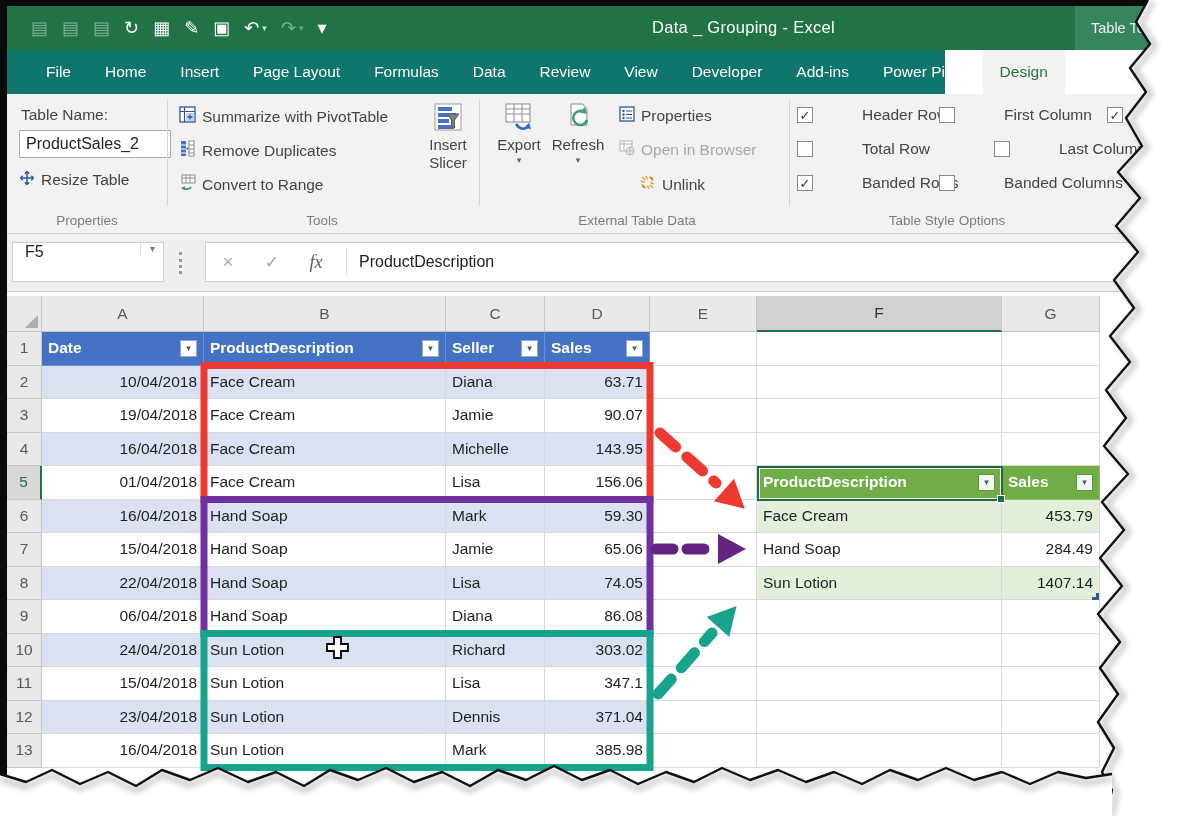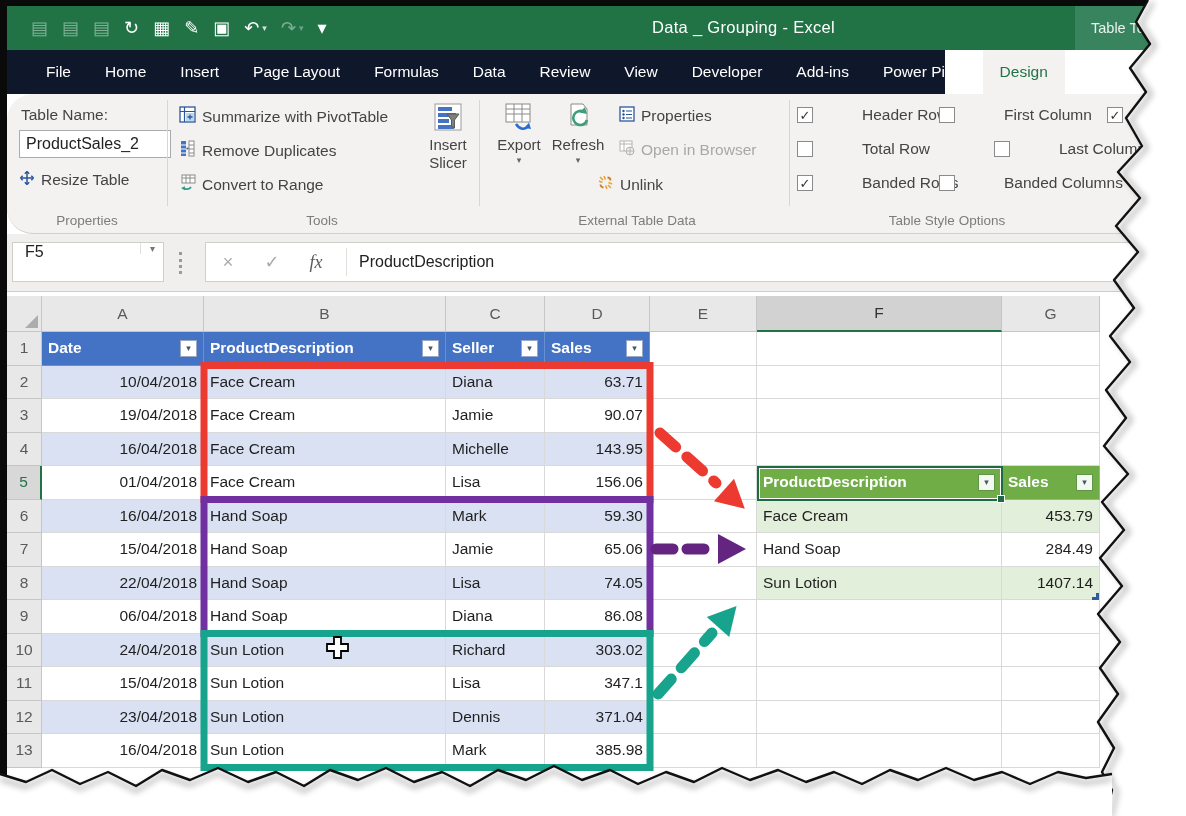--- a/index.html
+++ b/index.html
@@ -13,28 +13,28 @@
   .titlebar{position:absolute;left:7px;top:6px;width:1179px;height:44px;background:#217346;z-index:2;}
   .qatwrap{position:absolute;left:24px;top:8px;display:flex;align-items:center;gap:14px;}
   .qat{color:#fff;font-size:18px;line-height:28px;cursor:default;display:inline-flex;align-items:center;}
   .qat.dim{opacity:.42;}
   .qat .dd{font-size:9px;margin-left:3px;color:#cfe3d8;}
   .wintitle{position:absolute;left:645px;top:12px;color:#fff;font-size:16.5px;letter-spacing:.3px;}
   .ctxtab{position:absolute;left:1068px;top:0;width:118px;height:44px;background:#38845E;
           color:#EAF3EE;font-size:14.5px;display:flex;align-items:center;padding-left:16px;box-sizing:border-box;}
 
   
-  .tabrow{position:absolute;left:7px;top:50px;width:938px;height:44px;background:#0f172a;display:flex;
+  .tabrow{position:absolute;left:7px;top:50px;width:938px;height:44px;background:#0f766e;display:flex;
           align-items:stretch;padding-left:22px;box-sizing:border-box;z-index:2;}
   .tab{color:#fff;font-size:15.5px;display:flex;align-items:center;padding:0 17px;white-space:nowrap;cursor:default;}
   .tab.active{background:#F4F2F1;color:#217346;}
 
   
   .ribbon{position:absolute;left:7px;top:94px;width:1179px;height:140px;background:#F4F2F1;
-          border-bottom:1px solid #d2d0ce;box-sizing:border-box;z-index:2;font-size:15.5px;color:#444;border-radius:26px;}
+          border-bottom:1px solid #d2d0ce;box-sizing:border-box;z-index:2;font-size:15.5px;color:#444;}
   .vsep{position:absolute;top:6px;height:106px;width:1px;background:#d8d6d3;}
   .glabel{position:absolute;bottom:5px;font-size:13.5px;color:#7c7c7c;text-align:center;}
   .rtxt{white-space:nowrap;}
   .ritem{position:absolute;display:flex;align-items:center;gap:6px;white-space:nowrap;cursor:default;}
   .ritem.dim{color:#a8a8a8;}
   .bigbtn{position:absolute;display:flex;flex-direction:column;align-items:center;cursor:default;width:58px;}
   .bigbtn .blbl{font-size:15px;line-height:18px;text-align:center;}
   .bigbtn .bdd{font-size:9px;color:#666;margin-top:1px;}
   .tninput{position:absolute;left:12px;top:36px;width:138px;height:24px;border:1px solid #ababab;
            background:#fff;font-size:16px;font-family:"Liberation Sans",sans-serif;padding:1px 6px;color:#222;}
@@ -228,21 +228,21 @@
     <div class="ritem dim" style="left:612px;top:46px;align-items:center;">
       <span class="icon">
         <svg width="16" height="16">
             <rect x="1" y="1" width="12" height="10" fill="#fff" stroke="#b4b4b4"></rect>
         <path d="M1 4h12M5 1v10" stroke="#b4b4b4"></path>
         <circle cx="11" cy="11" r="4" fill="#eee" stroke="#b4b4b4"></circle>
         <path d="M7 11h8M11 7v8" stroke="#b4b4b4"></path>
           </svg></span>
       <span>Open in Browser</span>
     </div>
-    <div class="ritem" style="left:590px;top:80px;">
+    <div class="ritem" style="left:632px;top:80px;">
       <span class="icon">
         <svg width="17" height="17">
             <g stroke="#e8a33d" stroke-width="1.6" fill="none">
           <path d="M7 2L8.5 5.5M2 7l3.5 1.5M3 3l3 3"></path>
           <path d="M10 15l-1.5-3.5M15 10l-3.5-1.5M14 14l-3-3"></path>
             </g>
           <path d="M10.5 3.5a3 3 0 0 1 3 3M6.5 13.5a3 3 0 0 1-3-3" stroke="#c87f2f" stroke-width="1.8" fill="none"></path>
           </svg></span>
       <span>Unlink</span>
     </div>

